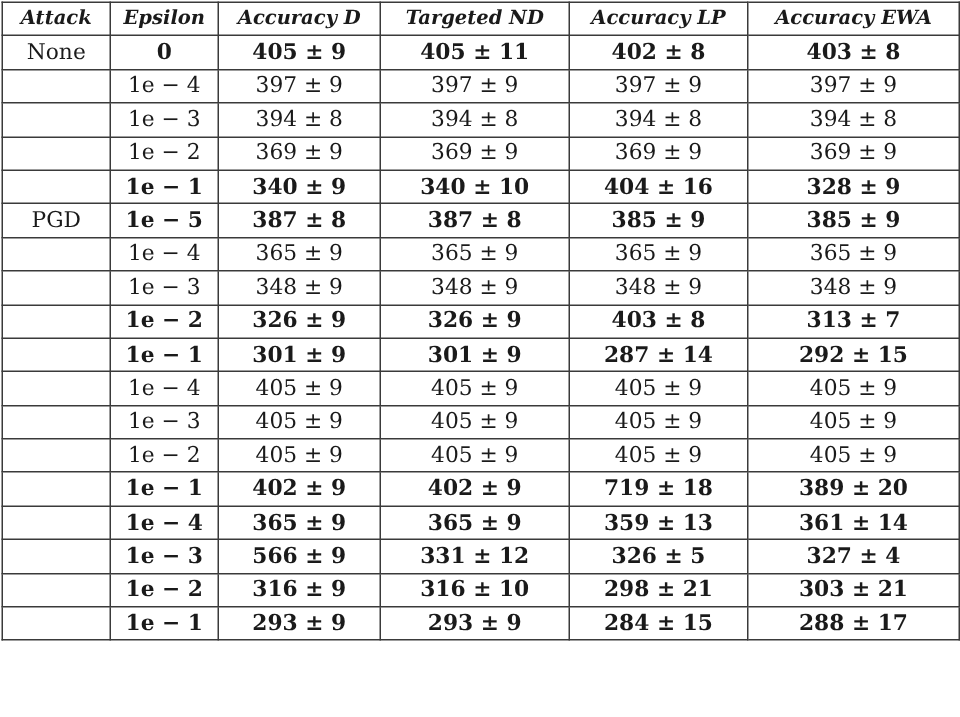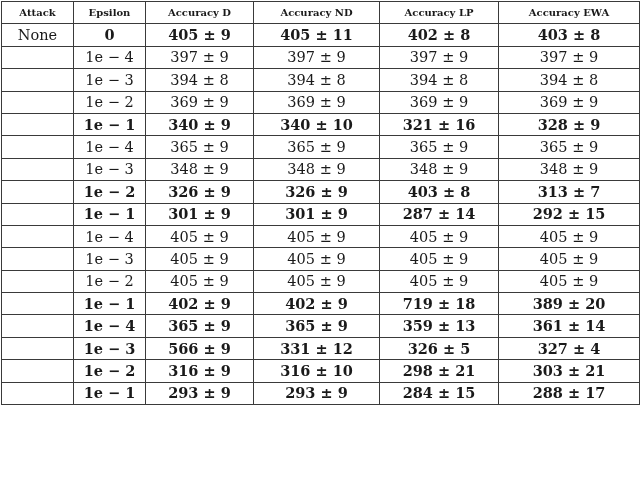--- a/index.html
+++ b/index.html
@@ -27,21 +27,22 @@
       height: 21.4px;
       padding: 0;
       text-align: center;
       vertical-align: middle;
       font-size: 14.5px;
       line-height: 18px;
       white-space: nowrap;
     }
     table.results th {
       font-weight: bold;
-      font-size: 10px;
+      font-size: 13px;
+      font-style: italic;
     }
     .b { font-weight: bold; }
     .n { font-weight: normal; }
     col.c-attack { width: 72px; }
     col.c-eps { width: 72px; }
     col.c-d { width: 108px; }
     col.c-nd { width: 126px; }
     col.c-lp { width: 119px; }
     col.c-ewa { width: 141px; }
   </style>
@@ -55,21 +56,21 @@
       <col class="c-d">
       <col class="c-nd">
       <col class="c-lp">
       <col class="c-ewa">
   </colgroup>
   <thead>
     <tr>
       <th>Attack</th>
       <th>Epsilon</th>
       <th>Accuracy D</th>
-      <th>Accuracy ND</th>
+      <th>Targeted ND</th>
       <th>Accuracy LP</th>
       <th>Accuracy EWA</th>
     </tr>
   </thead>
   <tbody id="tbody">
       <tr>
         <td>None</td>
         <td class="b">0</td>
         <td class="b">405 ± 9</td>
         <td class="b">405 ± 11</td>
@@ -98,22 +99,30 @@
         <td class="n">369 ± 9</td>
         <td class="n">369 ± 9</td>
         <td class="n">369 ± 9</td>
         <td class="n">369 ± 9</td>
       </tr>
       <tr>
         <td></td>
         <td class="b">1e − 1</td>
         <td class="b">340 ± 9</td>
         <td class="b">340 ± 10</td>
-        <td class="b">321 ± 16</td>
+        <td class="b">404 ± 16</td>
         <td class="b">328 ± 9</td>
+      </tr>
+      <tr>
+        <td>PGD</td>
+        <td class="b">1e − 5</td>
+        <td class="b">387 ± 8</td>
+        <td class="b">387 ± 8</td>
+        <td class="b">385 ± 9</td>
+        <td class="b">385 ± 9</td>
       </tr>
       <tr>
         <td></td>
         <td class="n">1e − 4</td>
         <td class="n">365 ± 9</td>
         <td class="n">365 ± 9</td>
         <td class="n">365 ± 9</td>
         <td class="n">365 ± 9</td>
       </tr>
       <tr>

